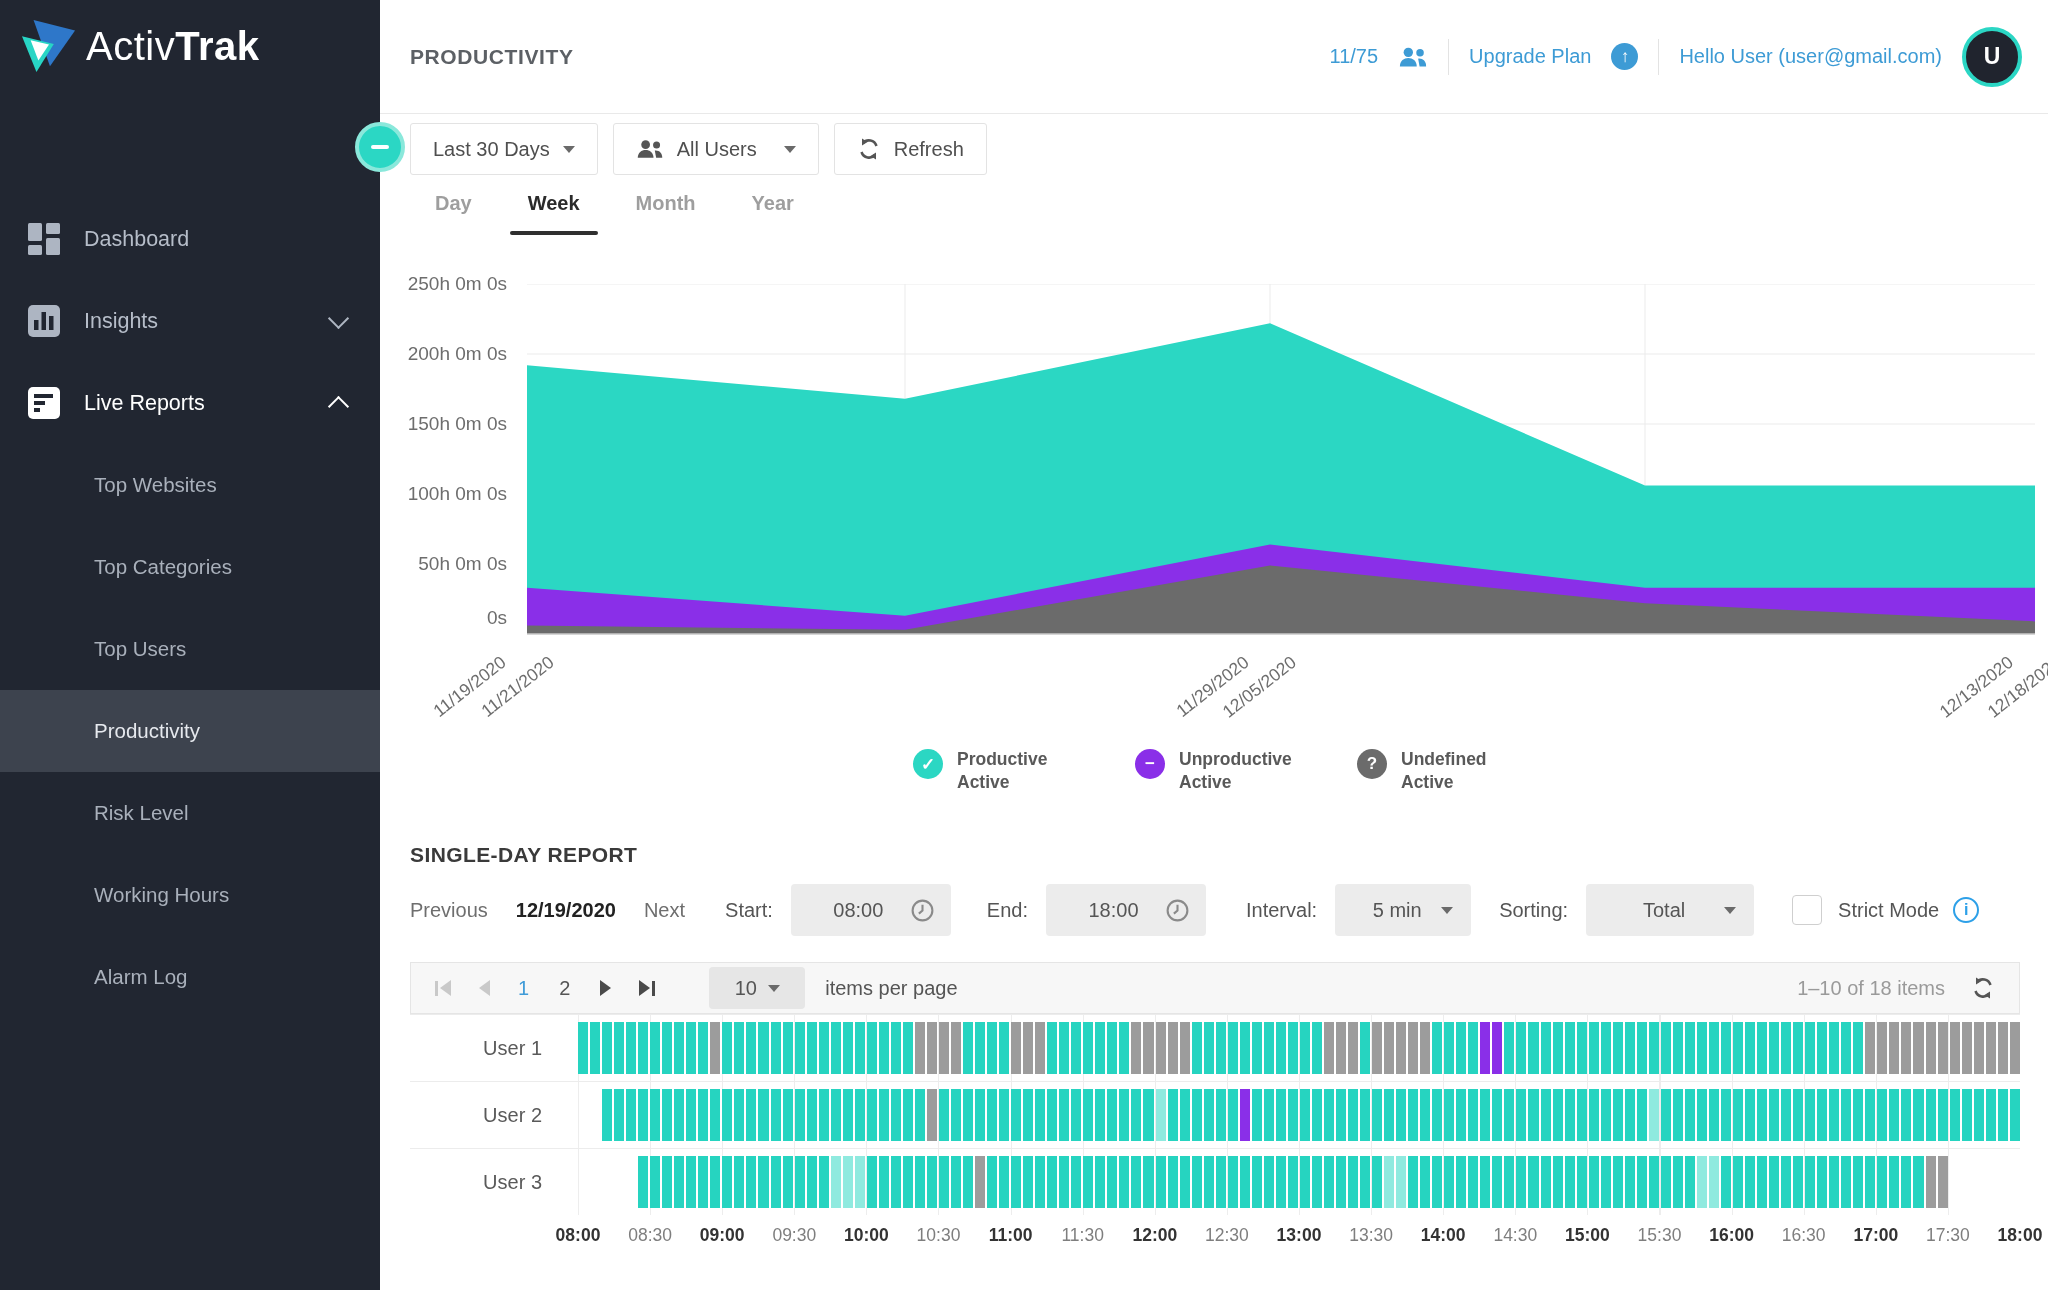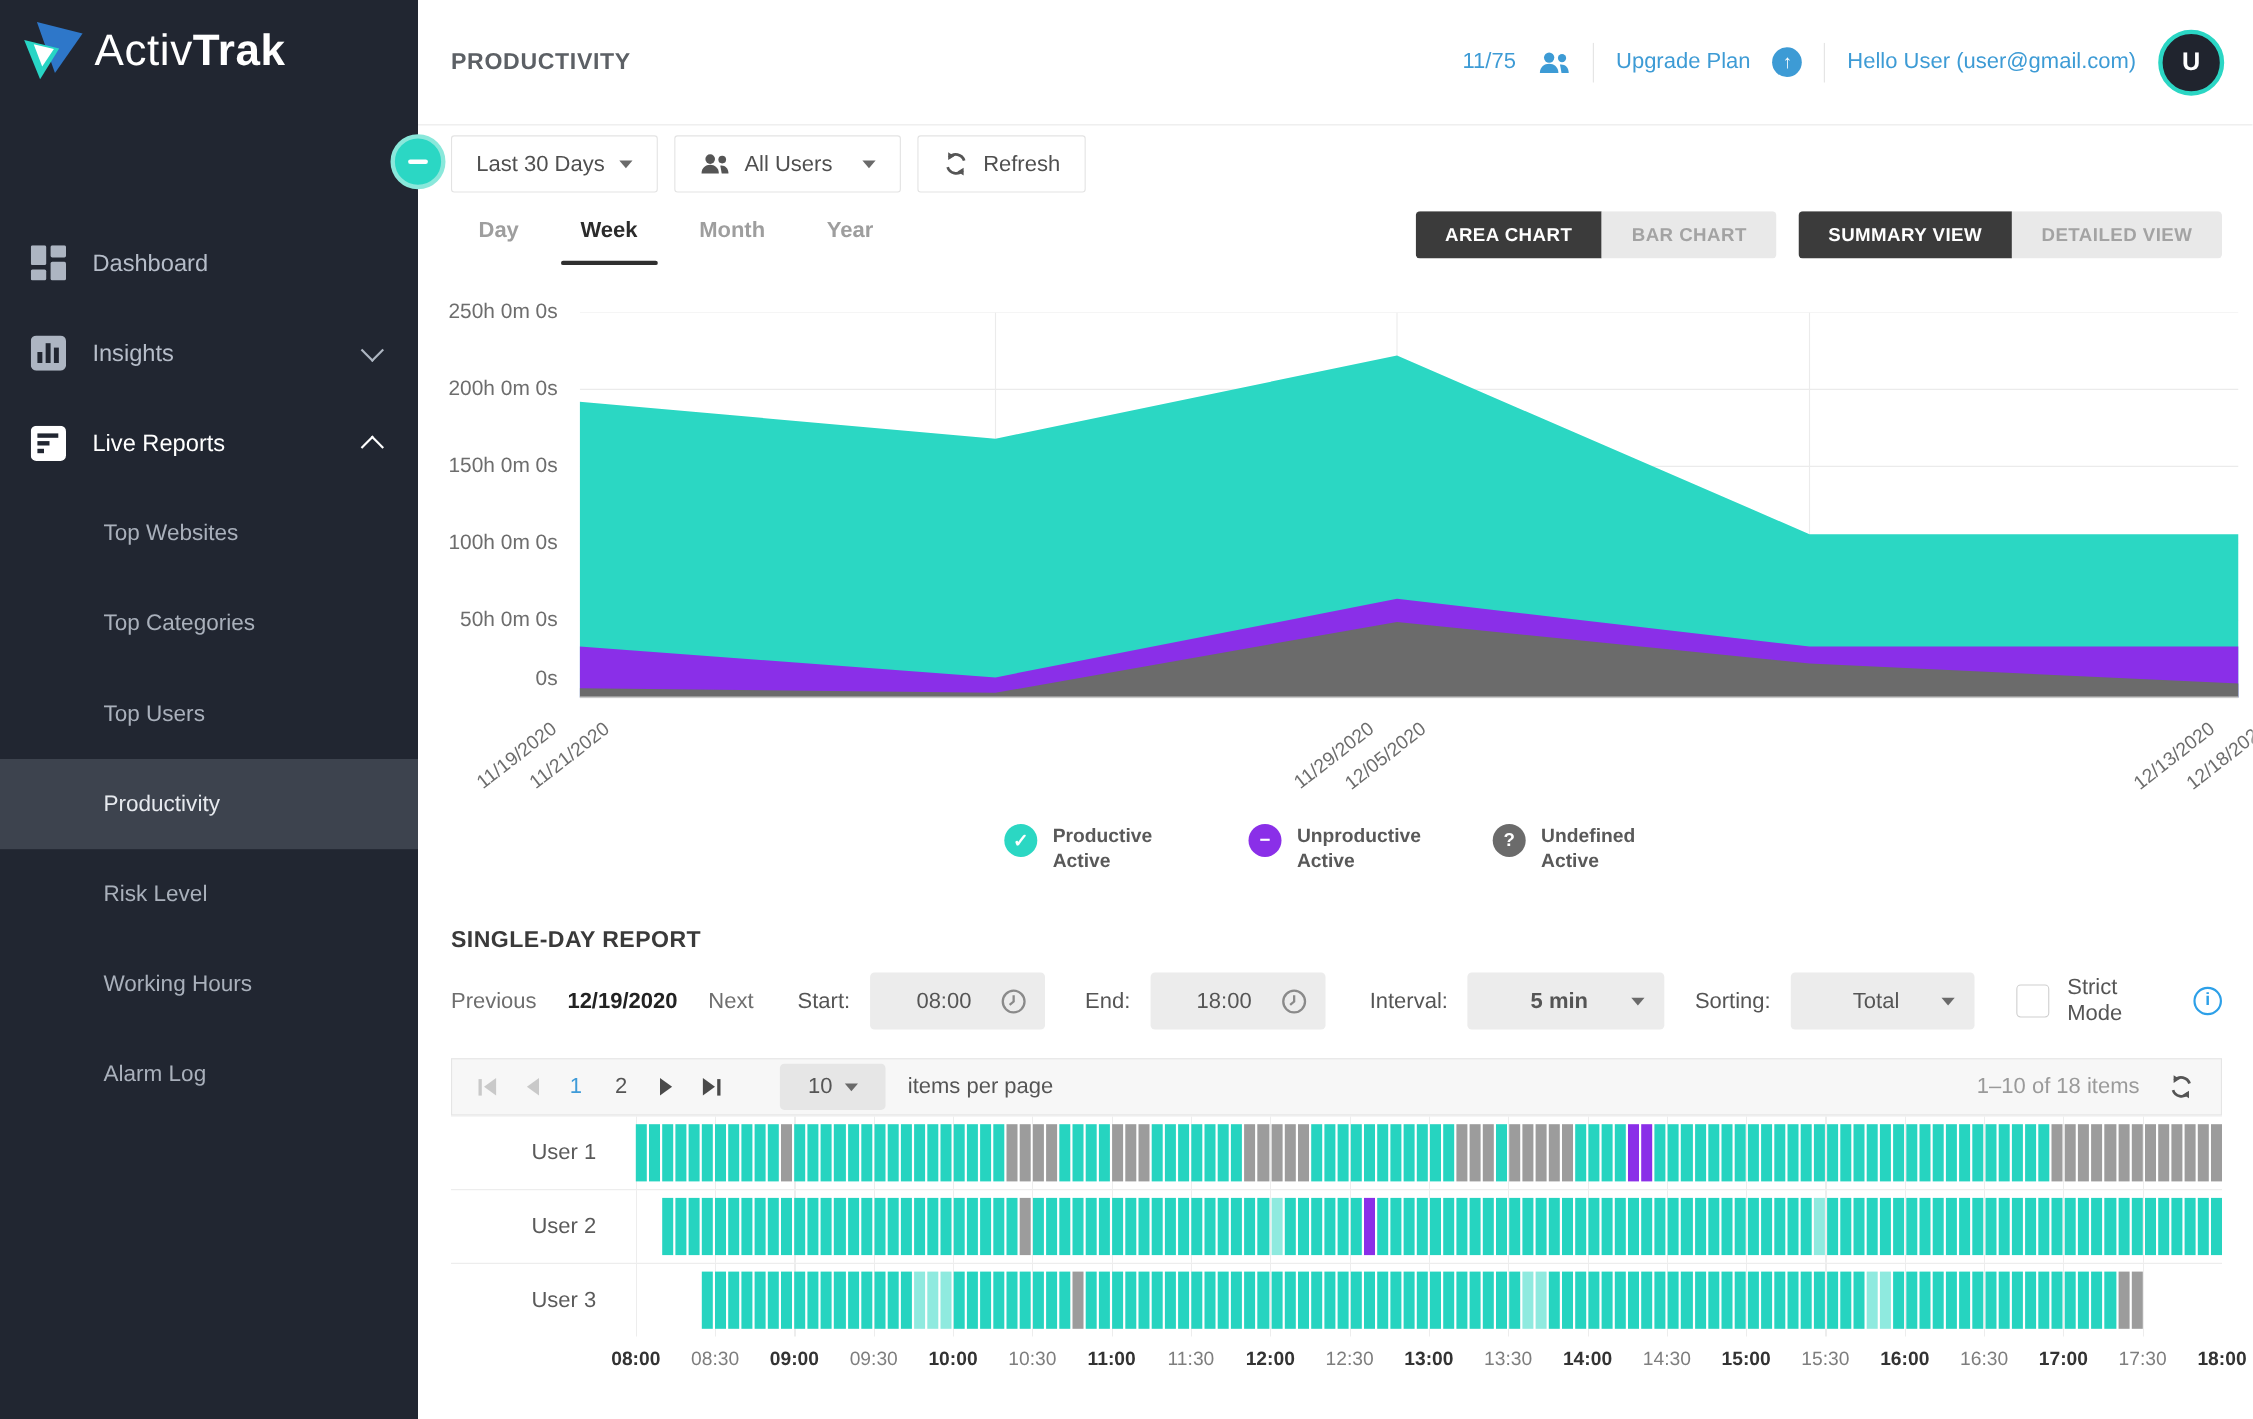--- a/index.html
+++ b/index.html
@@ -265,30 +265,20 @@
         </svg>
         <span>Refresh</span>
       </div>
     </div>
 
     <div class="tabsrow">
       <span class="tab">Day</span>
       <span class="tab active">Week</span>
       <span class="tab">Month</span>
       <span class="tab">Year</span>
-      <div class="tglwrap">
-        <div class="tgl-group">
-          <span class="tgl on">AREA CHART</span>
-          <span class="tgl off">BAR CHART</span>
-        </div>
-        <div class="tgl-group">
-          <span class="tgl on">SUMMARY VIEW</span>
-          <span class="tgl off">DETAILED VIEW</span>
-        </div>
-      </div>
     </div>
 
     <div class="chart" id="chart">
       <svg class="plot" id="plot-svg" width="1508" height="351">
           <line x1="0" y1="0" x2="1508" y2="0" stroke="#ebebeb" stroke-width="1"></line>
           <line x1="0" y1="70" x2="1508" y2="70" stroke="#ebebeb" stroke-width="1"></line>
           <line x1="0" y1="140" x2="1508" y2="140" stroke="#ebebeb" stroke-width="1"></line>
           <line x1="0" y1="210" x2="1508" y2="210" stroke="#ebebeb" stroke-width="1"></line>
           <line x1="0" y1="280" x2="1508" y2="280" stroke="#ebebeb" stroke-width="1"></line>
           <line x1="378" y1="0" x2="378" y2="350" stroke="#ebebeb" stroke-width="1"></line>
@@ -350,21 +340,21 @@
       </div>
       <span class="c-lab" style="margin-left:36px;">End:</span>
       <div class="timebox">
         <span class="tv">18:00</span>
         <svg class="clock-svg" viewBox="0 0 24 24">
             <circle cx="12" cy="12" r="9.5" fill="none" stroke="#8a8a8a" stroke-width="2"></circle>
             <path d="M12 6.5V12l-3.5 3" fill="none" stroke="#8a8a8a" stroke-width="2"></path>
           </svg>
       </div>
       <span class="c-lab">Interval:</span>
-      <div class="selbox" style="width:179px;font-weight:bold;">
+      <div class="selbox" style="width:136px;">
         <span class="tv">5 min</span>
         <span class="caret"></span>
       </div>
       <span class="c-lab" style="margin-left:28px;">Sorting:</span>
       <div class="selbox" style="width:168px;">
         <span class="tv">Total</span>
         <span class="caret"></span>
       </div>
       <span class="chk"></span>
       <span class="strict-lab">Strict Mode</span>

